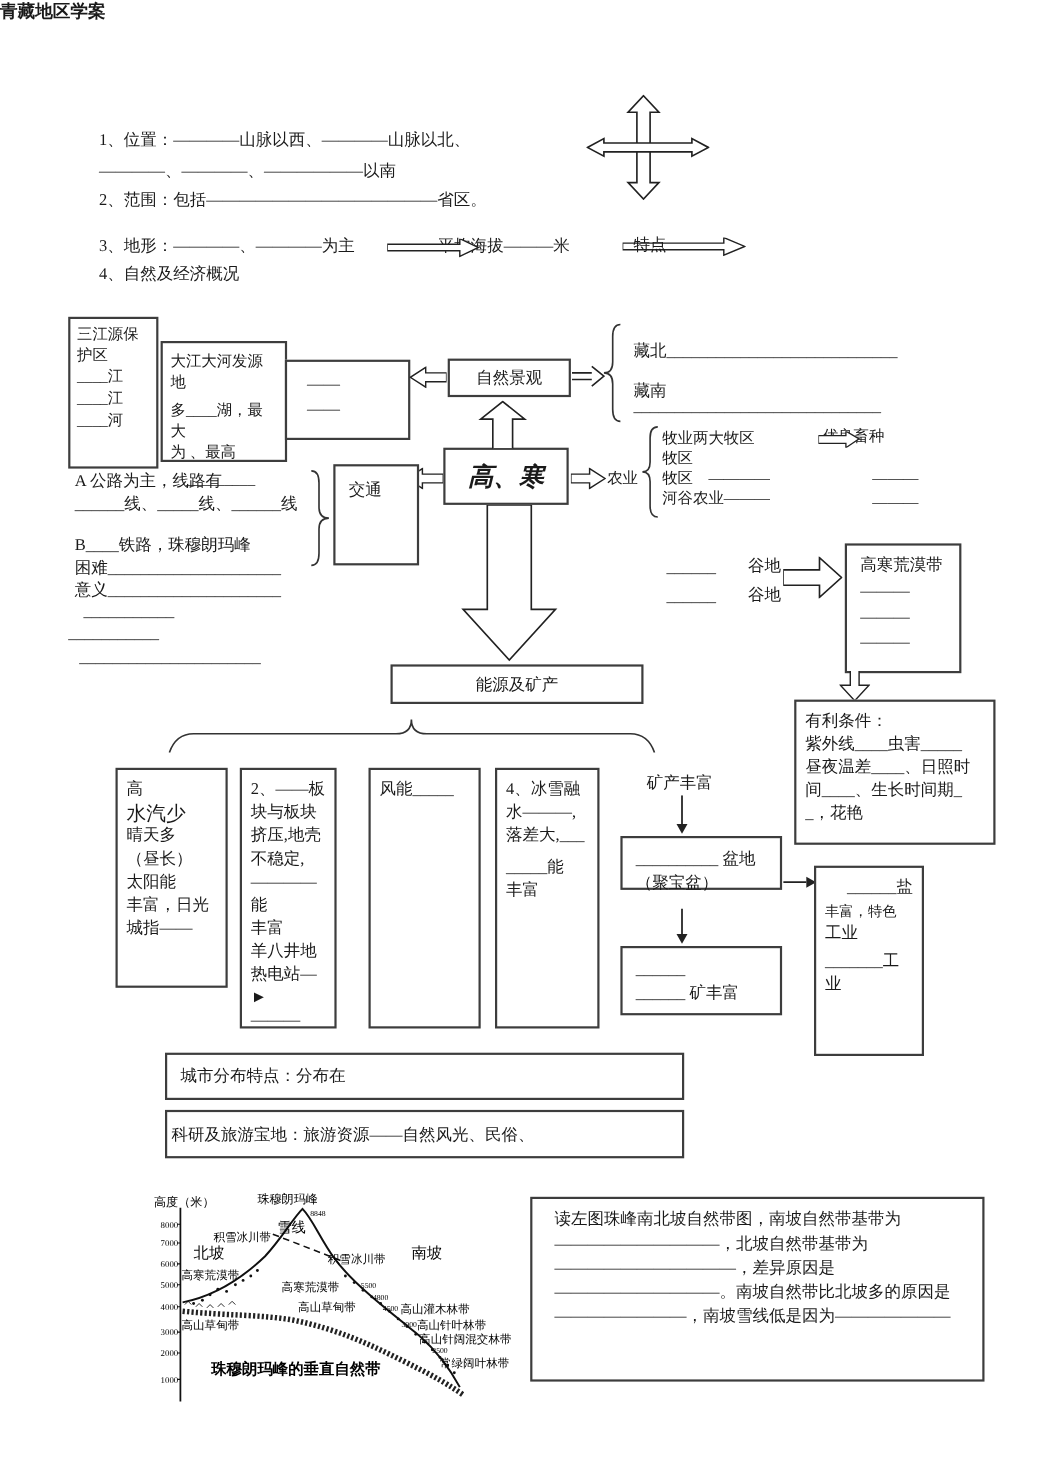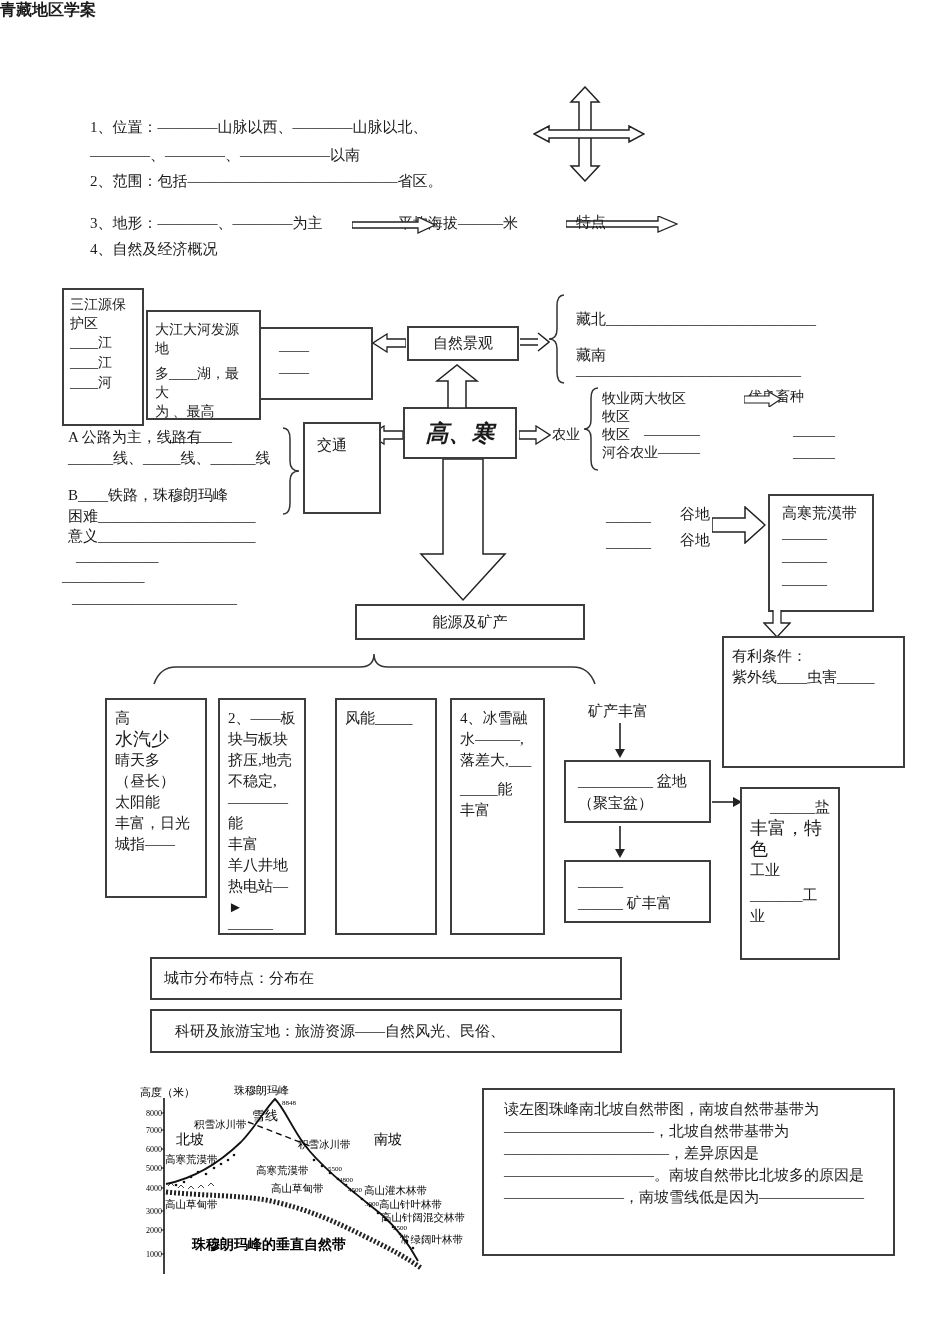--- a/index.html
+++ b/index.html
@@ -134,20 +134,21 @@
   <div style="font-size:15px;line-height:23px">———</div>
   <div style="font-size:15px;line-height:23px">———</div>
 </div>
 <svg class="abs" style="left:763px;top:610px" width="28" height="28" viewBox="0 0 28 28">
   <path d="M10,0 L10,13 L1,13 L14,27 L27,13 L18,13 L18,0" fill="#fff" stroke="#222" stroke-width="1.3"></path>
 </svg>
 
 <div class="box" style="left:722px;top:636px;width:183px;height:132px;padding:8px 8px">
   <div style="font-size:15px;line-height:21px">有利条件：</div>
   <div style="font-size:15px;line-height:21px;word-break:break-all">紫外线____虫害_____</div>
+  <div style="font-size:15px;line-height:21px;word-break:break-all">昼夜温差____、日照时间____、生长时间期__，花艳</div>
 </div>
 
 <div class="box ctr" style="left:355px;top:604px;width:230px;height:36px">
   <span style="font-size:15px">能源及矿产</span>
 </div>
 <svg class="abs" style="left:152px;top:652px" width="445" height="34" viewBox="0 0 445 34">
   <path d="M2,32 Q8,15 24,15 L208,15 Q222,15 222,2 Q222,15 236,15 L421,15 Q437,15 443,32" fill="none" stroke="#333" stroke-width="1.5"></path>
 </svg>
 
 <div class="box" style="left:105px;top:698px;width:102px;height:200px;padding:8px 8px">
@@ -173,48 +174,48 @@
   <div style="font-size:15px;line-height:21px;word-break:break-all">落差大,___</div>
   <div style="font-size:15px;line-height:21px;margin-top:8px">_____能</div>
   <div style="font-size:15px;line-height:21px">丰富</div>
 </div>
 
 <div class="t" style="left:588px;top:702px">矿产丰富</div>
 <svg class="abs" style="left:613px;top:723px" width="14" height="36" viewBox="0 0 14 36">
   <line x1="7" y1="0" x2="7" y2="26" stroke="#222" stroke-width="1.6"></line>
   <polygon points="2,26 12,26 7,35" fill="#222"></polygon>
 </svg>
-<div class="box" style="left:564px;top:760px;width:147px;height:63px;padding:8px 12px">
+<div class="box" style="left:564px;top:760px;width:147px;height:49px;padding:8px 12px">
   <div style="font-size:15px;line-height:22px">__________ 盆地</div>
   <div style="font-size:15px;line-height:22px">（聚宝盆）</div>
 </div>
 <svg class="abs" style="left:613px;top:826px" width="14" height="33" viewBox="0 0 14 33">
   <line x1="7" y1="0" x2="7" y2="23" stroke="#222" stroke-width="1.6"></line>
   <polygon points="2,23 12,23 7,32" fill="#222"></polygon>
 </svg>
 <div class="box" style="left:564px;top:860px;width:147px;height:63px;padding:8px 12px">
   <div style="font-size:15px;line-height:22px">______</div>
   <div style="font-size:15px;line-height:22px">______ 矿丰富</div>
 </div>
 <svg class="abs" style="left:712px;top:796px" width="30" height="12" viewBox="0 0 30 12">
   <line x1="0" y1="6" x2="21" y2="6" stroke="#222" stroke-width="1.6"></line>
   <polygon points="21,1 21,11 30,6" fill="#222"></polygon>
 </svg>
 <div class="box" style="left:740px;top:787px;width:100px;height:173px;padding:8px 8px">
   <div style="font-size:15px;line-height:21px;text-align:right">______盐</div>
-  <div style="font-size:18px;line-height:21px">丰富，特色</div>
+  <div style="font-size:13px;line-height:21px">丰富，特色</div>
   <div style="font-size:15px;line-height:21px">工业</div>
   <div style="font-size:15px;line-height:21px;margin-top:4px">_______工</div>
   <div style="font-size:15px;line-height:21px">业</div>
 </div>
 
 <div class="box" style="left:150px;top:957px;width:472px;height:43px;padding:10px 12px">
   <span style="font-size:15px">城市分布特点：分布在</span>
 </div>
-<div class="box" style="left:150px;top:1009px;width:472px;height:44px;padding:11px 23px">
+<div class="box" style="left:150px;top:1009px;width:472px;height:44px;padding:11px 4px">
   <span style="font-size:15px">科研及旅游宝地：旅游资源——自然风光、民俗、</span>
 </div>
 
 <svg class="abs" style="left:136px;top:1082px" width="348" height="196" viewBox="0 0 348 196">
 
   <line x1="28" y1="16" x2="28" y2="192" stroke="#111" stroke-width="1.6"></line>
   <text x="4" y="14" font-size="11">高度（米）</text>
   <g font-size="8" text-anchor="end">
     <text x="26" y="34">8000</text>
     <text x="26" y="51">7000</text>

